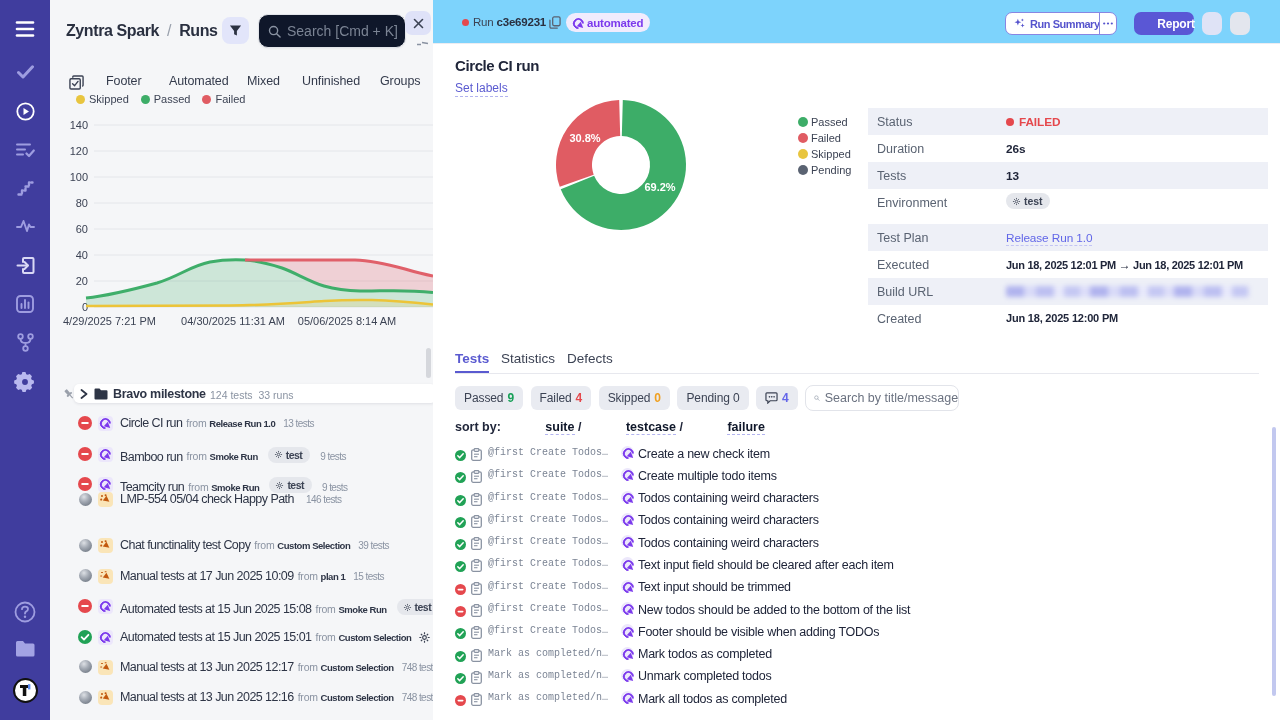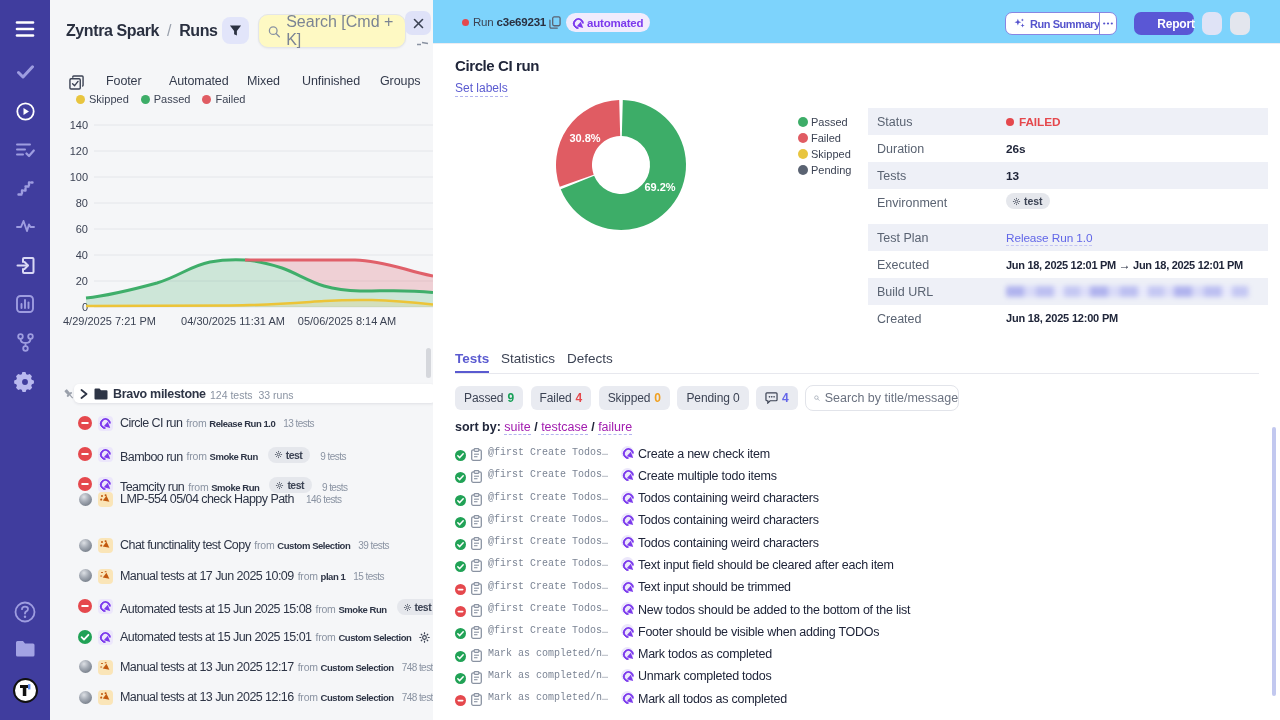--- a/index.html
+++ b/index.html
@@ -5,21 +5,21 @@
   * { margin:0; padding:0; box-sizing:border-box; }
   html,body { width:1280px; height:720px; overflow:hidden; font-family:"Liberation Sans",sans-serif; background:#fff; }
   .sidebar { position:absolute; left:0; top:0; width:50px; height:720px; background:#403d9e; z-index:30; }
   .sb-ic { position:absolute; left:0; width:50px; display:flex; justify-content:center; }
   .panel { position:absolute; left:50px; top:0; width:383px; height:720px; background:#f5f6f8; z-index:10; overflow:hidden; }
   .main { position:absolute; left:433px; top:0; width:847px; height:720px; background:#fff; }
   .phead { position:absolute; left:0; top:0; width:383px; height:62px; }
   .ptitle { position:absolute; left:16px; top:22px; font-size:16px; font-weight:bold; color:#2a3040; white-space:nowrap; letter-spacing:-0.4px; }
   .ptitle .slash { color:#9aa1ad; font-weight:normal; padding:0 4px; }
   .fbtn { position:absolute; left:172px; top:17px; width:27px; height:27px; background:#e2e5fa; border-radius:8px; display:flex; align-items:center; justify-content:center; }
-  .psearch { position:absolute; left:208px; top:14px; width:148px; height:34px; background:#fef9c3; border:1px solid #e3e5ea; border-radius:10px; box-shadow:0 1px 2px rgba(20,20,40,.05); display:flex; align-items:center; padding-left:9px; color:#7b8494; font-size:16px; }
+  .psearch { position:absolute; left:208px; top:14px; width:148px; height:34px; background:#0f172a; border:1px solid #e3e5ea; border-radius:10px; box-shadow:0 1px 2px rgba(20,20,40,.05); display:flex; align-items:center; padding-left:9px; color:#7b8494; font-size:14px; }
   .pclose { position:absolute; left:355px; top:11px; width:26px; height:24px; background:#dfe2f8; border-radius:7px; display:flex; align-items:center; justify-content:center; z-index:40; }
   .ptabs { position:absolute; left:0; top:68px; width:383px; height:28px; color:#343b4c; font-size:12.5px; font-weight:normal; letter-spacing:-0.1px; }
   .ptabs span { margin-right:0; }
   .chart { position:absolute; left:0; top:95px; width:383px; height:240px; overflow:hidden; }
   .legend { position:absolute; left:26px; top:-4px; font-size:11px; color:#3c4354; display:flex; gap:12px; align-items:center; }
   .ldot { display:inline-block; width:9px; height:9px; border-radius:50%; margin-right:4px; vertical-align:-1px; }
   .runlist { position:absolute; left:0; top:336px; width:383px; height:384px; }
   .runrow { position:absolute; left:0; width:383px; height:30px; }
   .rr-status { position:absolute; left:28px; top:8px; width:14px; height:14px; }
   .rr-type { position:absolute; left:48px; top:8px; width:15px; height:15px; }
@@ -67,21 +67,21 @@
 
   .tabs2 { position:absolute; left:22px; top:350px; width:804px; border-bottom:1px solid #e7e8ee; height:24px; font-size:13.5px; color:#3c4354; }
   .tabs2 .t { position:absolute; top:1px; }
   .tabs2 .active { color:#5a5ad0; font-weight:bold; border-bottom:2px solid #5a5ad0; padding-bottom:5px; }
 
   .pills { position:absolute; left:22px; top:385px; display:flex; gap:7.5px; align-items:center; }
   .pill { height:24px; background:#e9ebf1; border-radius:6px; display:flex; align-items:center; padding:0 9px; font-size:12px; color:#3c4354; gap:4px; letter-spacing:-0.1px; }
   .pill b.g { color:#18a058; } .pill b.r { color:#e5484d; } .pill b.o { color:#f0a020; } .pill b.p { color:#6466e9; }
   .tsearch { width:154px; height:26px; background:#fff; border:1px solid #e2e4ea; border-radius:8px; display:flex; align-items:center; padding-left:8px; gap:5px; color:#6b7280; font-size:12.5px; white-space:nowrap; overflow:hidden; }
   .sortby { position:absolute; left:22px; top:420px; font-size:12.5px; color:#20263a; font-weight:bold; }
-  .sortby a { color:#a21caf; border-bottom:1px dashed #b3b4ef; font-weight:normal; }
+  .sortby a { color:#0f172a; border-bottom:1px dashed #b3b4ef; font-weight:bold;margin-left:41px; }
 
   .testlist { position:absolute; left:22px; top:442px; width:800px; }
   .trow2 { position:relative; height:22.3px; }
   .trow2 .st { position:absolute; left:0px; top:5px; }
   .trow2 .clip { position:absolute; left:16px; top:5px; }
   .trow2 .suite { position:absolute; left:33px; top:5px; font-family:"Liberation Mono",monospace; font-size:10px; color:#7b8494; }
   .trow2 .robot { position:absolute; left:166px; top:4px; }
   .trow2 .title { position:absolute; left:183px; top:4.5px; font-size:12.5px; color:#20263a; letter-spacing:-0.25px; }
   .scrollbar { position:absolute; left:839px; top:427px; width:3.5px; height:269px; background:#c2c8ef; border-radius:2px; }
 </style>

